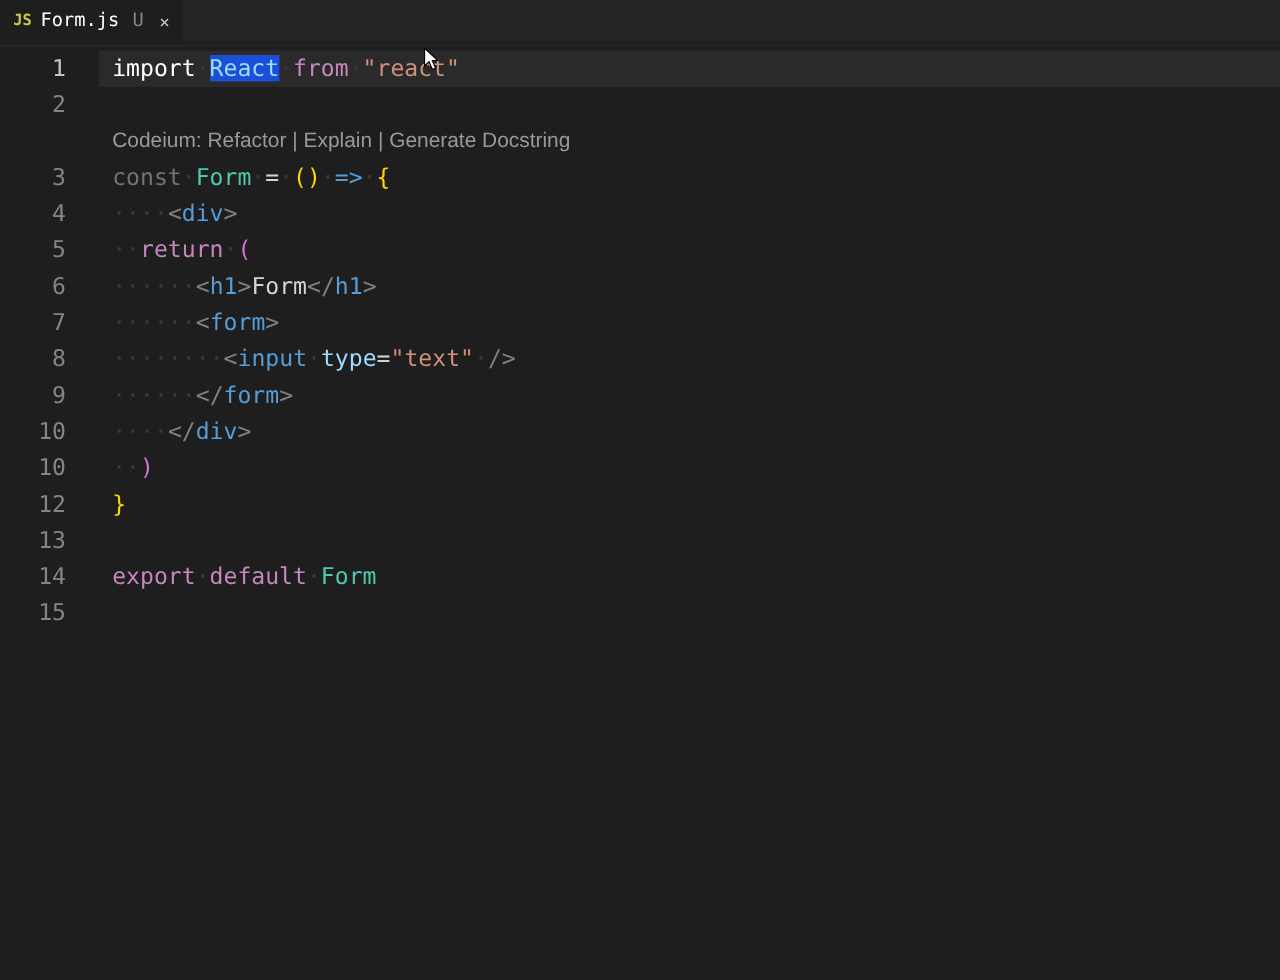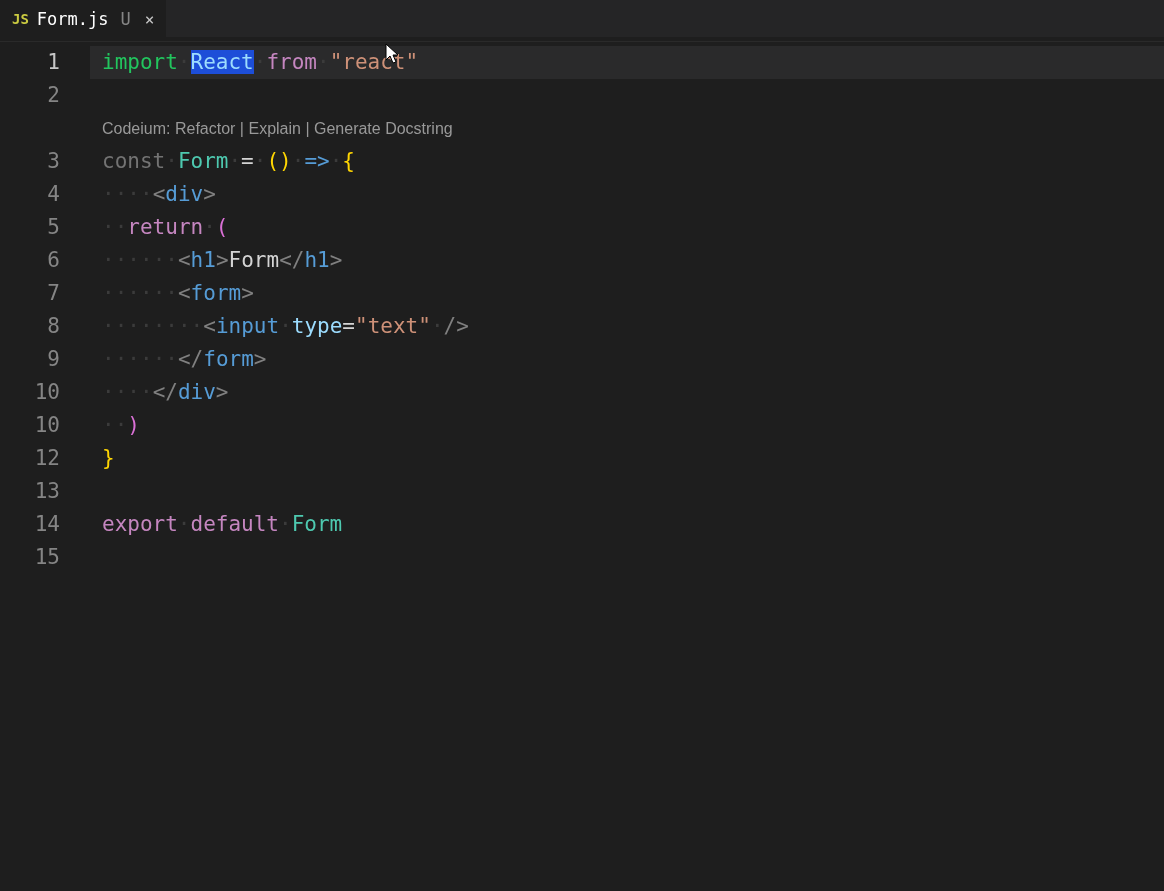--- a/index.html
+++ b/index.html
@@ -76,31 +76,31 @@
     line-height: 33px;
     white-space: pre;
     position: relative;
     padding-left: 12px;
   }
   .line.active {
     background: #2a2a2b;
   }
   .codelens {
     color: #999999;
-    font-size: 16px;
+    font-size: 19px;
     font-family: -apple-system, 'Segoe UI', Arial, sans-serif;
     height: 33px;
     line-height: 33px;
     padding-left: 12px;
   }
   .codelens .sep { color: #999999; }
   .codelens .cl-action { cursor: pointer; }
   .ws-dot { color: #3b3b3b; }
 
-  .tk-keyword-import { color: #22c55e; }
+  .tk-keyword-import { color: #ffffff; }
   .tk-keyword-from { color: #c586c0; text-align: center; }
   .tk-keyword-const { color: #737373; }
   .tk-keyword-return { color: #c586c0; }
   .tk-keyword-export { color: #c586c0; }
   .tk-keyword-default { color: #c586c0; }
   .tk-ident { color: #9cdcfe; }
   .tk-ident-type { color: #4ec9b0; }
   .tk-string { color: #ce9178; }
   .tk-paren-yellow { color: #ffd602; }
   .tk-paren-purple { color: #da70d6; }

